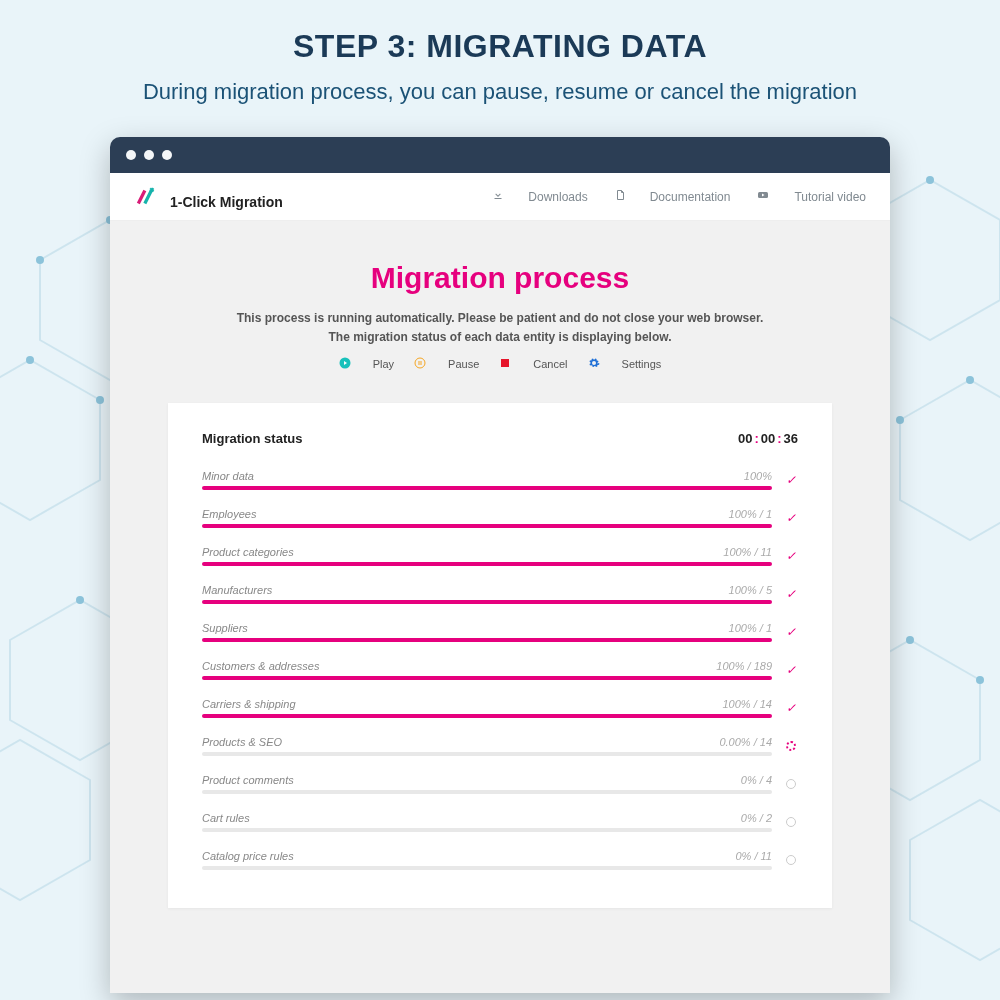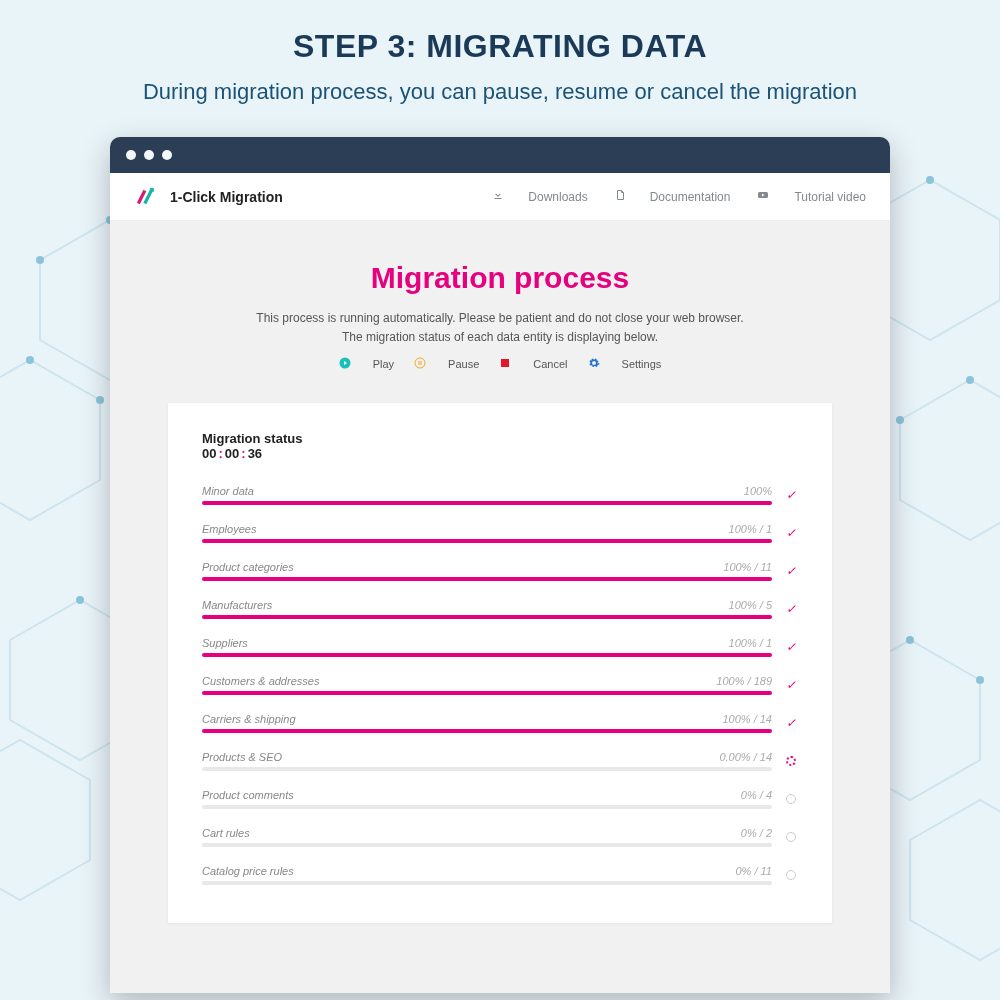--- a/index.html
+++ b/index.html
@@ -52,37 +52,37 @@
     min-height: 820px;
   }
   .topnav {
     background: #fff;
     height: 48px;
     display: flex;
     align-items: center;
     padding: 0 24px;
     border-bottom: 1px solid #eee;
   }
-  .brand { display: flex; align-items: center; gap: 10px; }
+  .brand { display: flex; align-items: flex-end; gap: 10px; }
   .brand-name { font-weight: 700; font-size: 14px; color: #222; }
   .nav-right { margin-left: auto; display: flex; gap: 26px; }
   .nav-link { font-size: 12px; color: #818a91; display: flex; align-items: center; gap: 24px; cursor: pointer; }
   .main { padding: 40px 18px 0; text-align: center; }
   .h1 { font-size: 30px; font-weight: 700; color: #e6007e; }
-  .desc { font-size: 12px; color: #555; margin-top: 14px; line-height: 1.6; }
+  .desc { font-size: 12px; color: #555; margin-top: 14px; line-height: 1.6; font-weight: bold; }
   .controls { display: flex; justify-content: center; gap: 20px; margin-top: 10px; font-size: 11px; color: #555; }
   .ctrl { display: flex; align-items: center; gap: 22px; cursor: pointer; }
   .card {
     background: #fff;
     margin: 32px 40px 0;
     padding: 28px 34px 20px;
     text-align: left;
     box-shadow: 0 1px 3px rgba(0,0,0,.05);
   }
-  .card-head { display: flex; justify-content: space-between; font-weight: 700; font-size: 13px; color: #222; margin-bottom: 24px; flex-direction: column; }
+  .card-head { display: flex; justify-content: space-between; font-weight: 700; font-size: 13px; color: #222; margin-bottom: 24px; }
   .timer span.colon { color: #e6007e; padding: 0 2px; }
   .row { margin-bottom: 18px; }
   .row-top { display: flex; justify-content: space-between; font-size: 11px; color: #888; margin-bottom: 4px; }
   .row-wrap { display: flex; align-items: center; gap: 12px; font-style: italic; }
   .bar-track { flex: 1; height: 4px; background: #e8e8e8; border-radius: 2px; overflow: hidden; }
   .bar-fill { height: 100%; background: #e6007e; }
   .status-icon { width: 14px; height: 14px; flex-shrink: 0; display:flex; align-items:center; justify-content:center; }
   .check { color: #e6007e; font-size: 12px; }
   .pending { width: 10px; height: 10px; border: 1px solid #ccc; border-radius: 50%; }
   .spinner {

